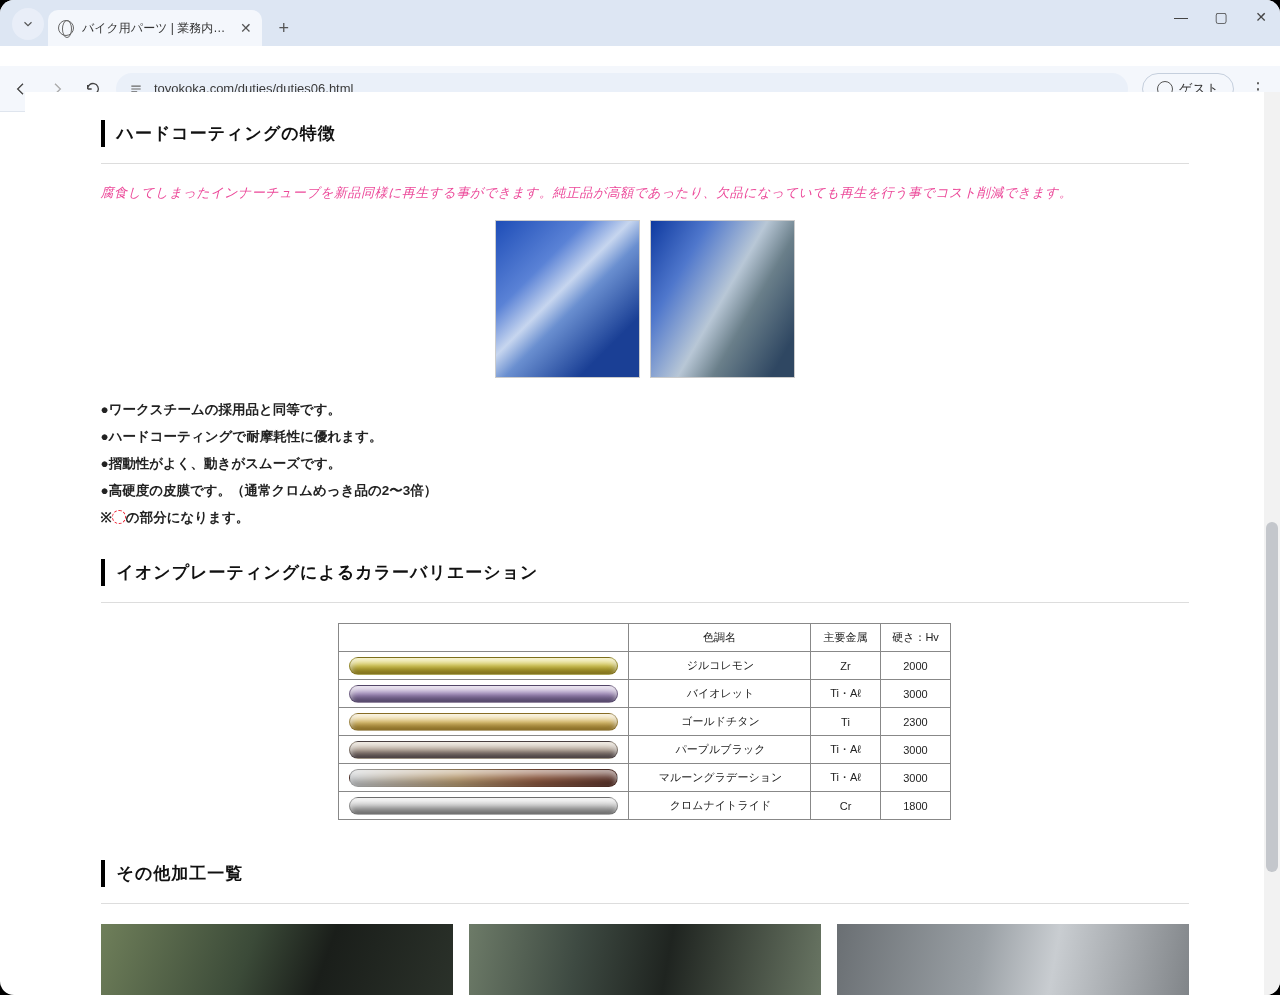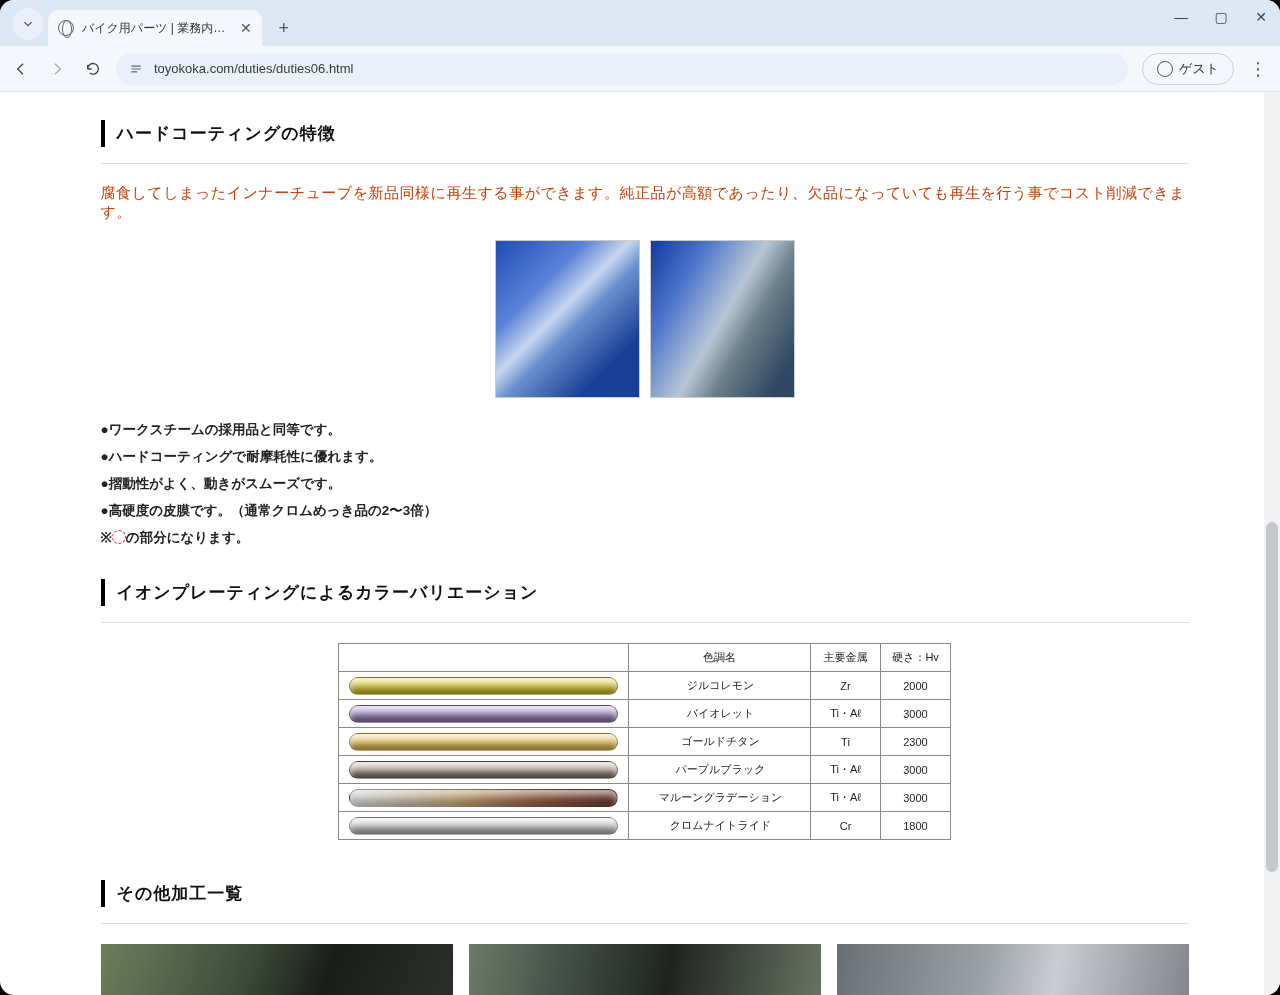--- a/index.html
+++ b/index.html
@@ -10,38 +10,38 @@
   .tabstrip { height:46px; background:#dde6f3; display:flex; align-items:flex-end; padding-left:8px; position:relative; }
   .tabctl { width:32px; height:32px; margin:0 4px 6px 4px; border-radius:50%; background:#e9eef8; display:flex; align-items:center; justify-content:center; }
   .tab { background:#f4f7fc; height:36px; min-width:210px; border-radius:10px 10px 0 0; display:flex; align-items:center; padding:0 10px; margin-bottom:0; gap:8px; font-size:12px; color:#333; position:relative; }
   .tab .globe { width:16px; height:16px; border:1.5px solid #666; border-radius:50%; position:relative; flex:0 0 auto; }
   .tab .globe::after { content:""; position:absolute; left:3px; top:-1px; width:8px; height:16px; border:1.5px solid #666; border-radius:50%; }
   .tab .title { white-space:nowrap; overflow:hidden; text-overflow:ellipsis; max-width:150px; }
   .tab .close { font-size:14px; color:#555; cursor:pointer; }
   .newtab { width:28px; height:28px; margin:0 0 4px 8px; display:flex; align-items:center; justify-content:center; color:#555; font-size:18px; }
   .wincontrols { position:absolute; right:10px; top:8px; display:flex; gap:22px; color:#444; font-size:14px; }
   .wincontrols span { display:inline-flex; width:18px; height:18px; align-items:center; justify-content:center; cursor:pointer; }
-  .toolbar { height:46px; background:#f4f7fc; display:flex; align-items:center; padding:0 12px; gap:14px; border-bottom:1px solid #dfe5ee; }
+  .toolbar { height:46px; background:#f4f7fc; display:flex; align-items:center; padding:0 12px; gap:14px; border-bottom:1px solid #dfe5ee;margin-top:20px; }
   .toolbar .nav { color:#555; display:flex; gap:18px; align-items:center; }
   .toolbar .navbtn { width:18px; height:18px; display:inline-flex; align-items:center; justify-content:center; cursor:pointer; }
   .urlbar { flex:1; height:32px; background:#eaf0f9; border-radius:16px; display:flex; align-items:center; padding:0 12px; gap:10px; color:#3a3a3a; font-size:13px; }
   .urlbar .siteicon { width:16px; height:16px; display:inline-flex; align-items:center; justify-content:center; color:#666; }
   .guest { height:32px; border:1px solid #c5cfdd; border-radius:16px; padding:0 14px; display:flex; align-items:center; gap:6px; font-size:13px; color:#333; cursor:pointer; }
   .guest .pi { width:16px; height:16px; border:1.5px solid #555; border-radius:50%; position:relative; }
   .kebab { width:20px; color:#555; font-size:18px; cursor:pointer; text-align:center; }
   
   .viewport { position:absolute; left:0; right:0; top:92px; bottom:0; display:flex;padding-left:25px; }
   .page { flex:1; overflow:hidden; background:#fff; }
   .scrolltrack { width:16px; background:#f2f2f2; position:relative; }
   .scrollthumb { position:absolute; left:2px; right:2px; top:430px; height:350px; background:#c4c7cc; border-radius:6px; }
   
   .content { width:1088px; margin:0 auto; padding:20px 0 0 0; }
   h3.sec { font-size:17px; font-weight:700; color:#111; border-left:4px solid #000; padding:2px 0 2px 12px; margin:8px 0 4px 0; letter-spacing:1px; }
   .hr { border-bottom:1px solid #ddd; margin:16px 0 20px 0; }
-  p.lead { font-size:15px; color:#c2410c; letter-spacing:0.5px; margin:0 0 18px 0; }
+  p.lead { font-size:13px; color:#ec4899; letter-spacing:0.5px; margin:0 0 18px 0;font-style:italic; }
   .imgrow { display:flex; gap:10px; justify-content:center; margin-bottom:18px; }
   .imgph { width:145px; height:158px; background:linear-gradient(135deg,#1e4db7 0%, #5a82d6 30%, #c7d6ef 45%, #6a8fd0 55%, #1a3f95 80%); border:1px solid #ccc; position:relative; }
   .imgph.b { background:linear-gradient(120deg,#0f3aa0 0%, #4f77cc 25%, #b8c7d6 50%, #6a7f8a 65%, #2f4762 90%); }
   .bullets { font-size:13.5px; color:#222; line-height:2;font-weight:bold; }
   .redcirc { display:inline-block; width:14px; height:14px; border:1.5px dashed #e23; border-radius:50%; vertical-align:-2px; }
   
   table.coat { border-collapse:collapse; margin:0 auto; font-size:11px; color:#222; }
   table.coat th, table.coat td { border:1px solid #888; padding:6px 10px; text-align:center; }
   table.coat th { font-weight:500; }
   table.coat td.name { text-align:center; padding-left:12px; width:182px; }

